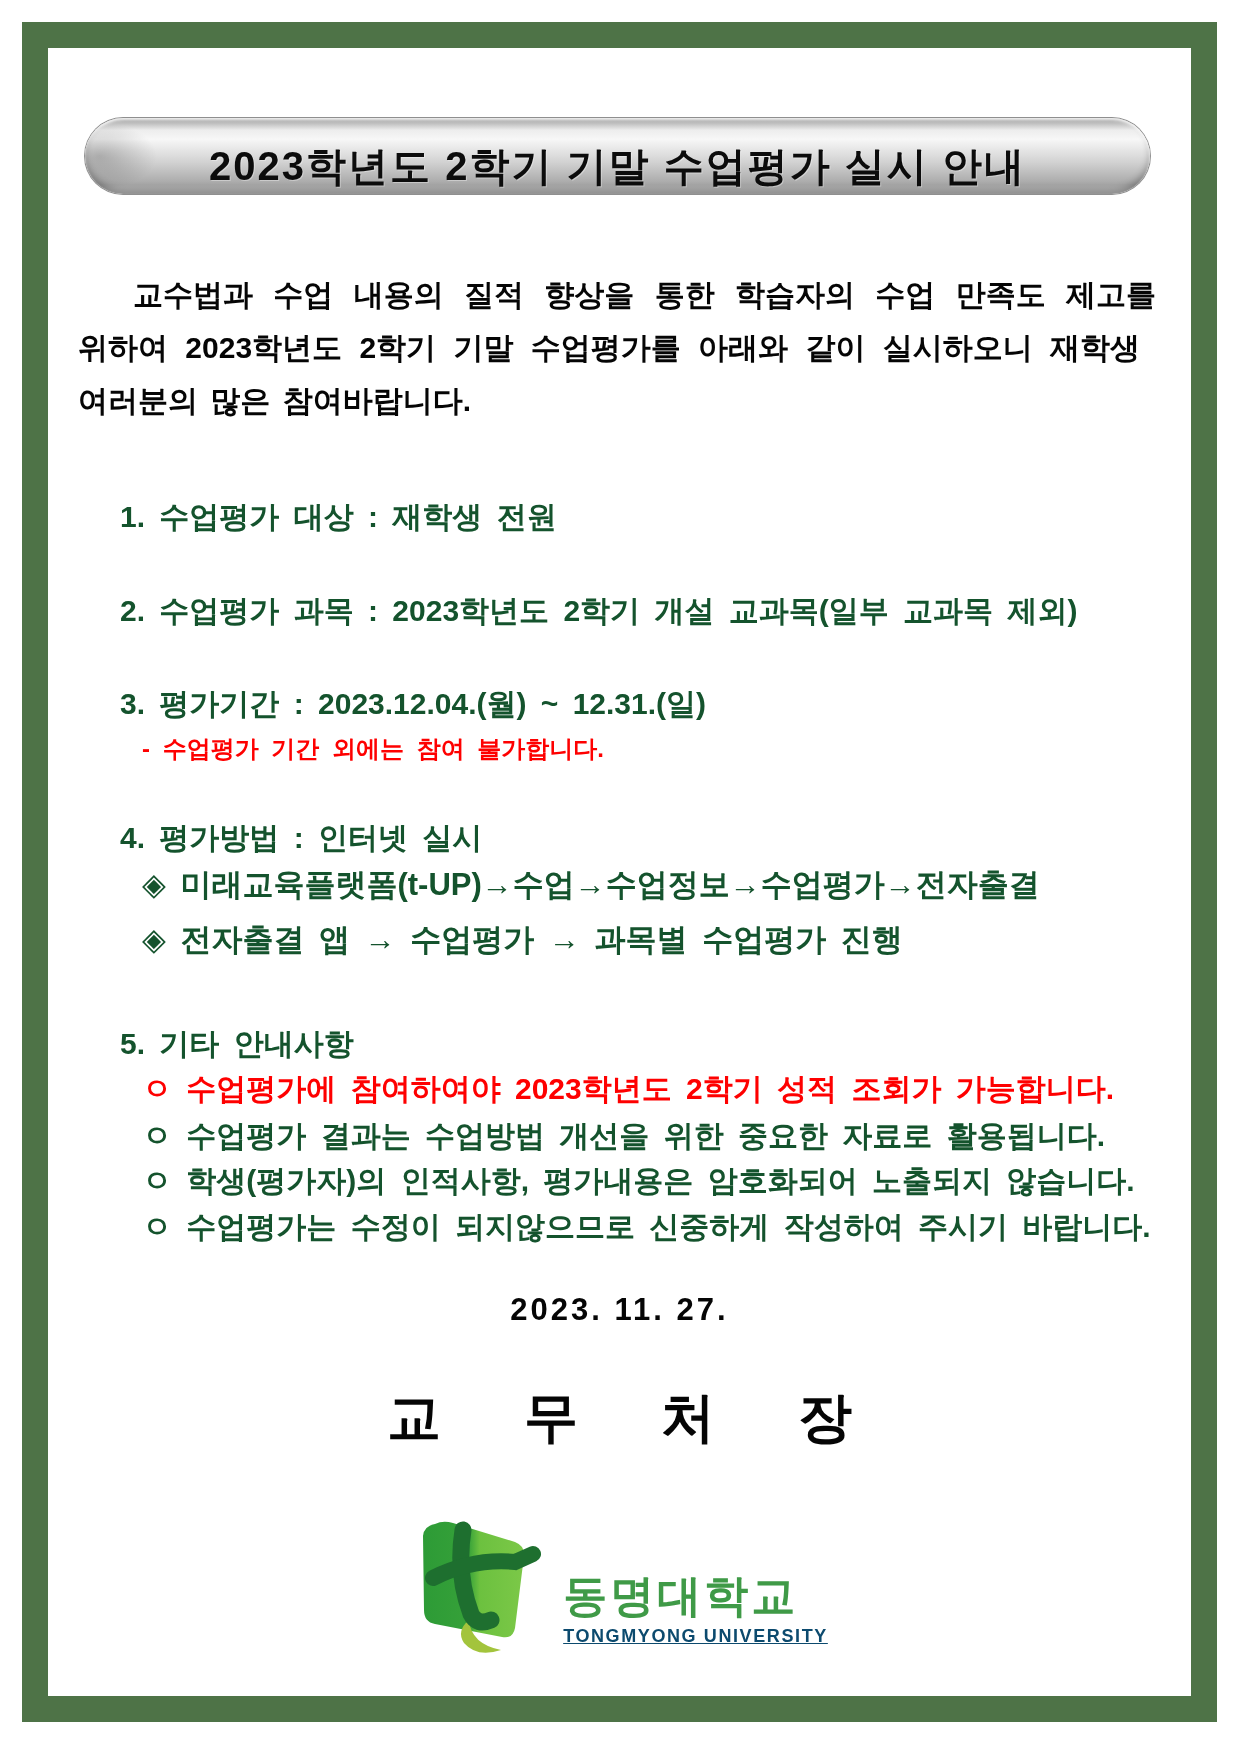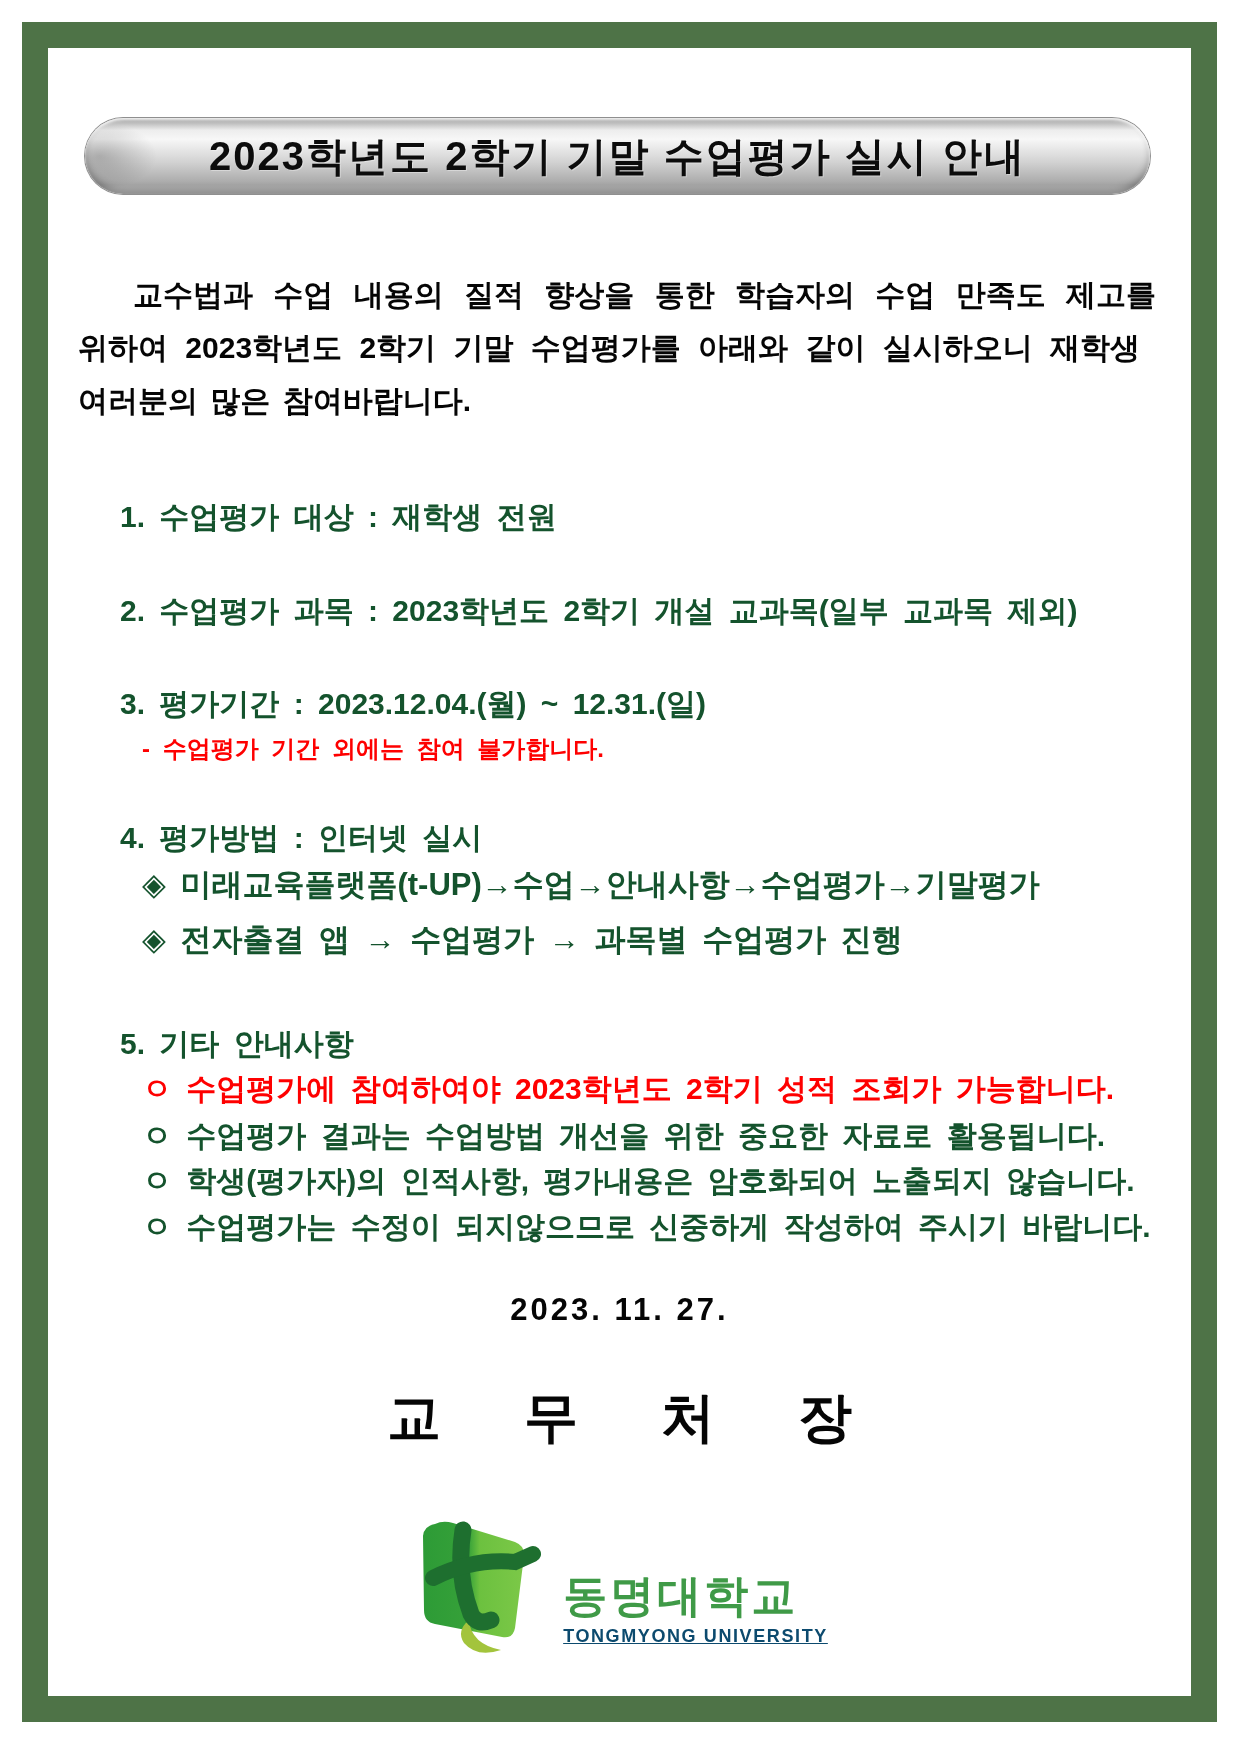--- a/index.html
+++ b/index.html
@@ -15,21 +15,21 @@
     position:absolute;
     left:22px;top:22px;right:22px;bottom:30px;
     border:26px solid #4e7347;
   }
   .title-capsule{
     position:absolute;
     left:85px;top:118px;width:1065px;height:76px;
     border-radius:40px;
     background:linear-gradient(180deg,#9b9b9b 0%,#ededed 16%,#f7f7f7 28%,#d2d2d2 58%,#a6a6a6 88%,#c0c0c0 100%);
     box-shadow:inset 0 2px 3px rgba(255,255,255,.9), inset 0 -4px 7px rgba(0,0,0,.28), 0 0 0 1px #8f8f8f;
-    display:flex;align-items:center;justify-content:center;
+    display:flex;align-items:flex-end;justify-content:center;
   }
   .title-capsule::before{
     content:"";position:absolute;left:0;top:0;bottom:0;width:80px;
     border-radius:40px 0 0 40px;
     background:radial-gradient(ellipse at 18% 50%, rgba(0,0,0,.22) 0%, rgba(0,0,0,0) 62%);
   }
   .title-text{
     font-size:40px;font-weight:800;letter-spacing:2px;color:#0c0c0c;
     text-shadow:1px 1px 0 rgba(255,255,255,.35);
   }
@@ -83,21 +83,21 @@
   </div>
 
   <div class="line" style="top:497px;">1. 수업평가 대상 : 재학생 전원</div>
 
   <div class="line" style="top:591px;">2. 수업평가 과목 : 2023학년도 2학기 개설 교과목(일부 교과목 제외)</div>
 
   <div class="line" style="top:684px;">3. 평가기간 : 2023.12.04.(월) ~ 12.31.(일)</div>
   <div class="line sub red" style="top:733px;font-size:24px;">- 수업평가 기간 외에는 참여 불가합니다.</div>
 
   <div class="line" style="top:818px;">4. 평가방법 : 인터넷 실시</div>
-  <div class="line sub bullet-line" style="top:864px;">◈ 미래교육플랫폼(t-UP)→수업→안내사항→수업평가→기말평가</div>
+  <div class="line sub bullet-line" style="top:864px;">◈ 미래교육플랫폼(t-UP)→수업→수업정보→수업평가→전자출결</div>
   <div class="line sub bullet-line" style="top:919px;">◈ 전자출결 앱 → 수업평가 → 과목별 수업평가 진행</div>
 
   <div class="line" style="top:1024px;">5. 기타 안내사항</div>
   <div class="line sub red" style="top:1069px;">ㅇ 수업평가에 참여하여야 2023학년도 2학기 성적 조회가 가능합니다.</div>
   <div class="line sub" style="top:1161px;">ㅇ 학생(평가자)의 인적사항, 평가내용은 암호화되어 노출되지 않습니다.</div>
   <div class="line sub" style="top:1116px;">ㅇ 수업평가 결과는 수업방법 개선을 위한 중요한 자료로 활용됩니다.</div>
   <div class="line sub" style="top:1207px;">ㅇ 수업평가는 수정이 되지않으므로 신중하게 작성하여 주시기 바랍니다.</div>
 
   <div class="date-line">2023. 11. 27.</div>
 

